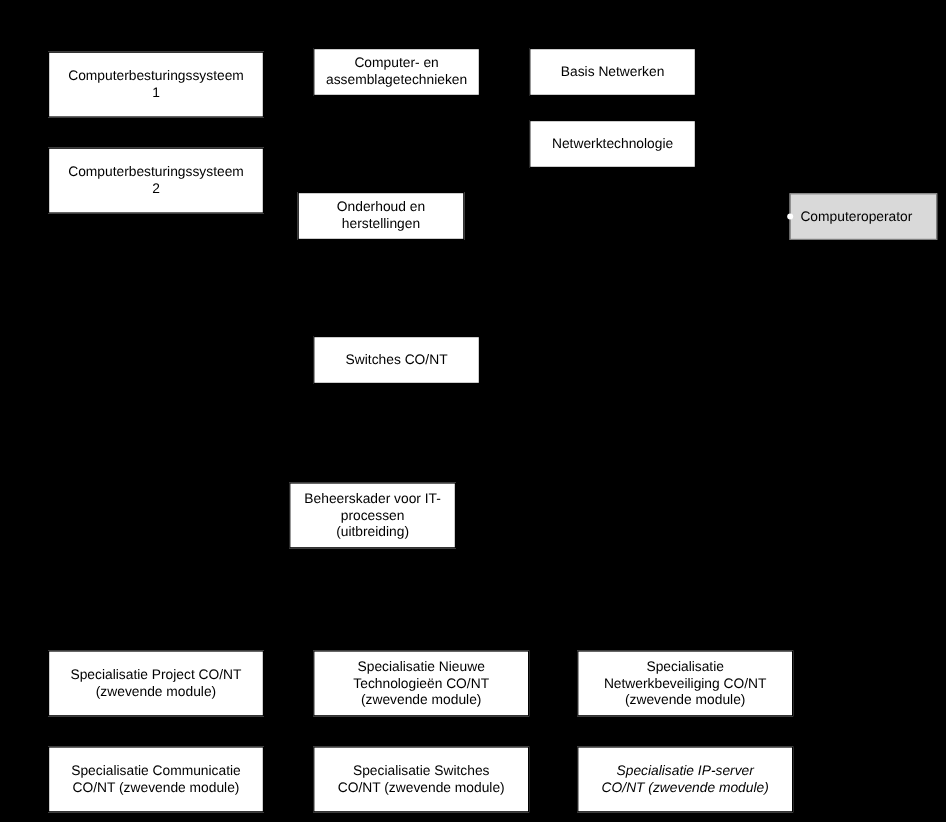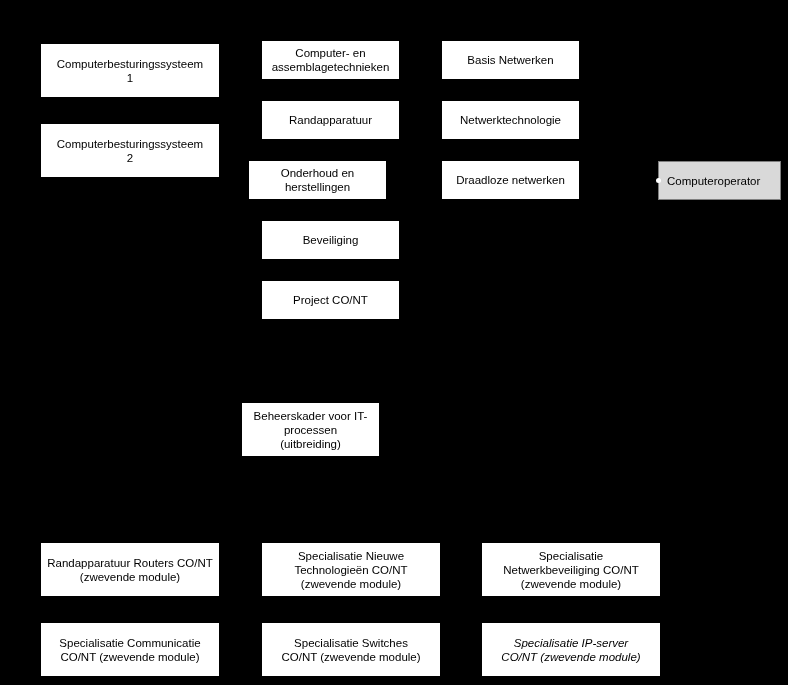--- a/index.html
+++ b/index.html
@@ -49,33 +49,30 @@
 </head>
 <body>
 
 <div id="canvas">
     <div class="node" style="left: 40px; top: 43px; width: 180px; height: 55px;">Computerbesturingssysteem
 1</div>
     <div class="node" style="left: 40px; top: 123px; width: 180px; height: 55px;">Computerbesturingssysteem
 2</div>
     <div class="node" style="left: 261px; top: 40px; width: 139px; height: 40px;">Computer- en
 assemblagetechnieken</div>
-    <div class="node" style="left: 261px; top: 100px; width: 139px; height: 40px;">Randapparatuur</div>
     <div class="node" style="left: 248px; top: 160px; width: 139px; height: 40px;">Onderhoud en
 herstellingen</div>
-    <div class="node" style="left: 261px; top: 220px; width: 139px; height: 40px;">Beveiliging</div>
-    <div class="node" style="left: 261px; top: 280px; width: 139px; height: 40px;">Project CO/NT</div>
+    <div class="node" style="left: 261px; top: 280px; width: 139px; height: 40px;">Switches CO/NT</div>
     <div class="node" style="left: 441px; top: 100px; width: 139px; height: 40px;">Netwerktechnologie</div>
     <div class="node" style="left: 441px; top: 40px; width: 139px; height: 40px;">Basis Netwerken</div>
-    <div class="node" style="left: 441px; top: 160px; width: 139px; height: 40px;">Draadloze netwerken</div>
     <div class="node operator" style="left: 658px; top: 161px; width: 123px; height: 39px;">Computeroperator</div>
     <div class="node" style="left: 241px; top: 402px; width: 139px; height: 55px;">Beheerskader voor IT-
 processen
 (uitbreiding)</div>
-    <div class="node" style="left: 40px; top: 542px; width: 180px; height: 55px;">Randapparatuur Routers CO/NT
+    <div class="node" style="left: 40px; top: 542px; width: 180px; height: 55px;">Specialisatie Project CO/NT
 (zwevende module)</div>
     <div class="node" style="left: 261px; top: 542px; width: 180px; height: 55px;">Specialisatie Nieuwe
 Technologieën CO/NT
 (zwevende module)</div>
     <div class="node" style="left: 481px; top: 542px; width: 180px; height: 55px;">Specialisatie
 Netwerkbeveiliging CO/NT
 (zwevende module)</div>
     <div class="node" style="left: 40px; top: 622px; width: 180px; height: 55px;">Specialisatie Communicatie
 CO/NT (zwevende module)</div>
     <div class="node" style="left: 261px; top: 622px; width: 180px; height: 55px; text-align: center;">Specialisatie Switches

